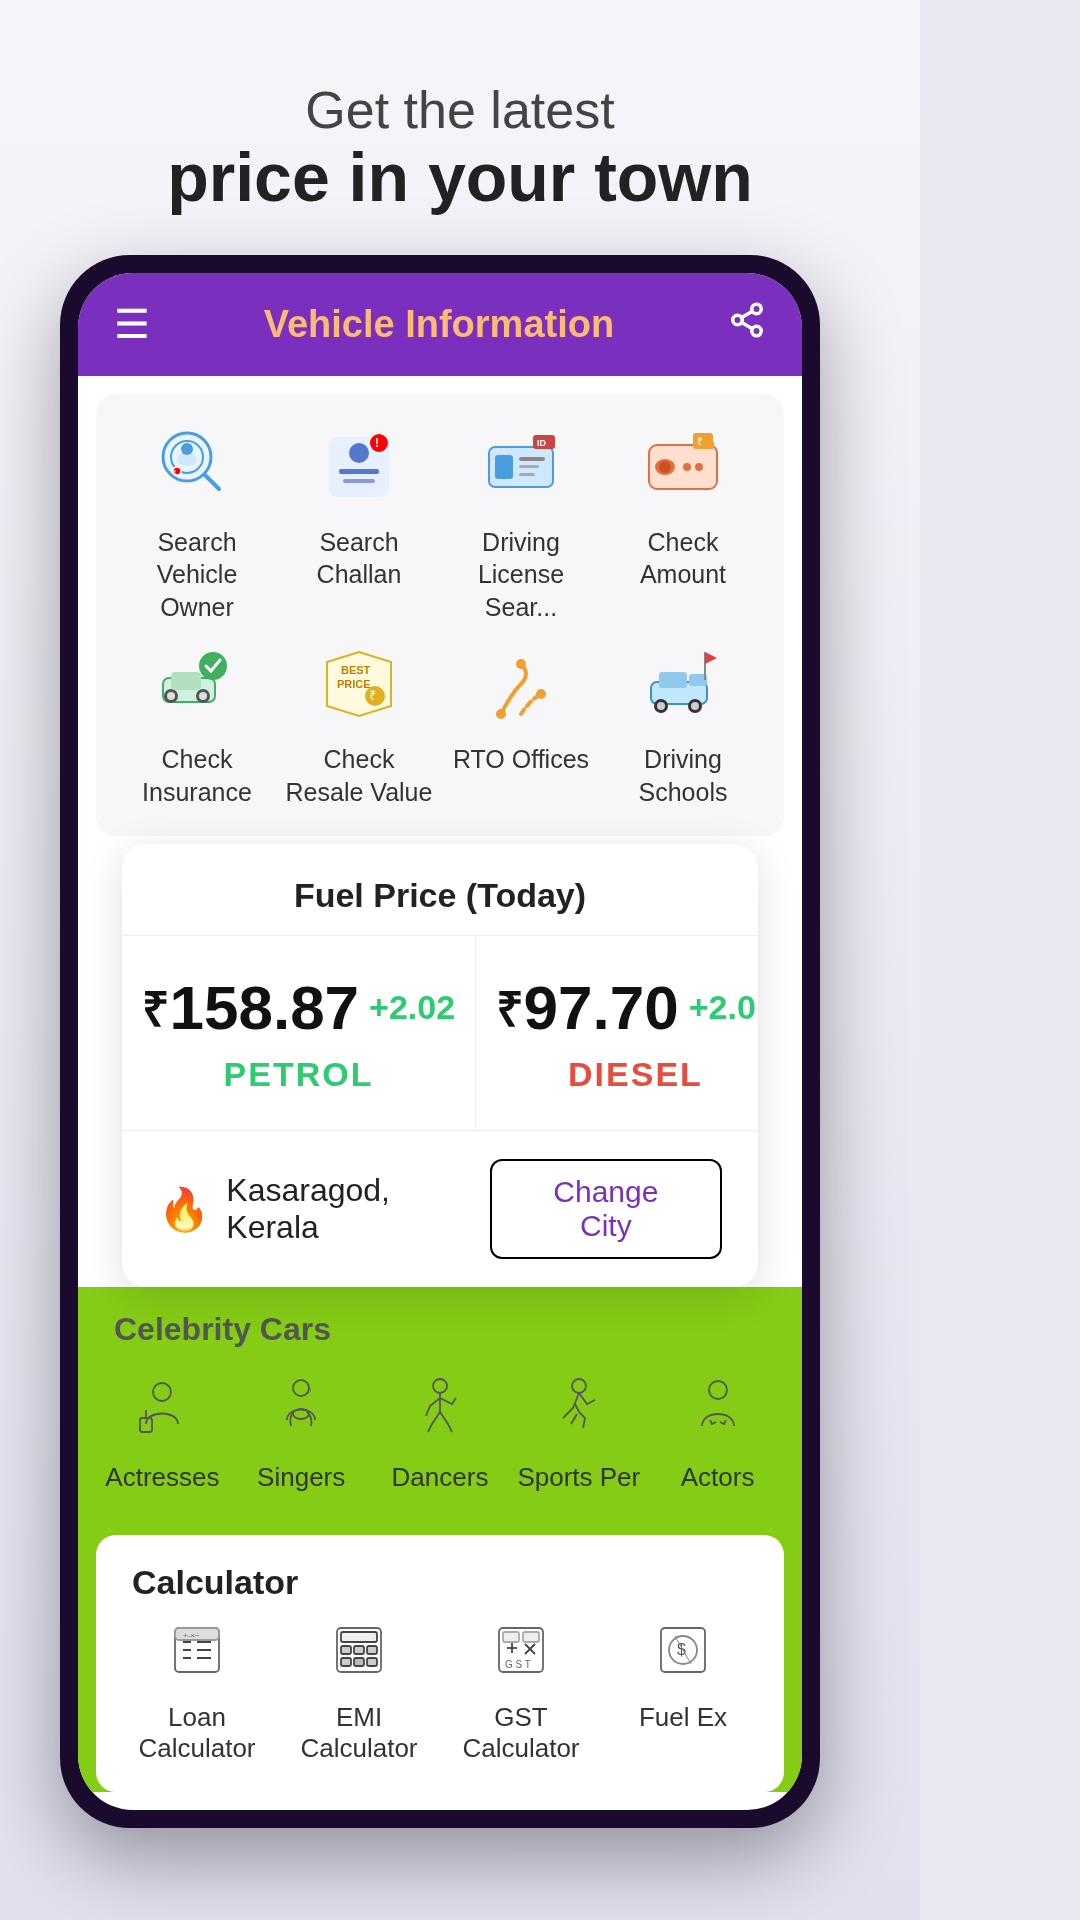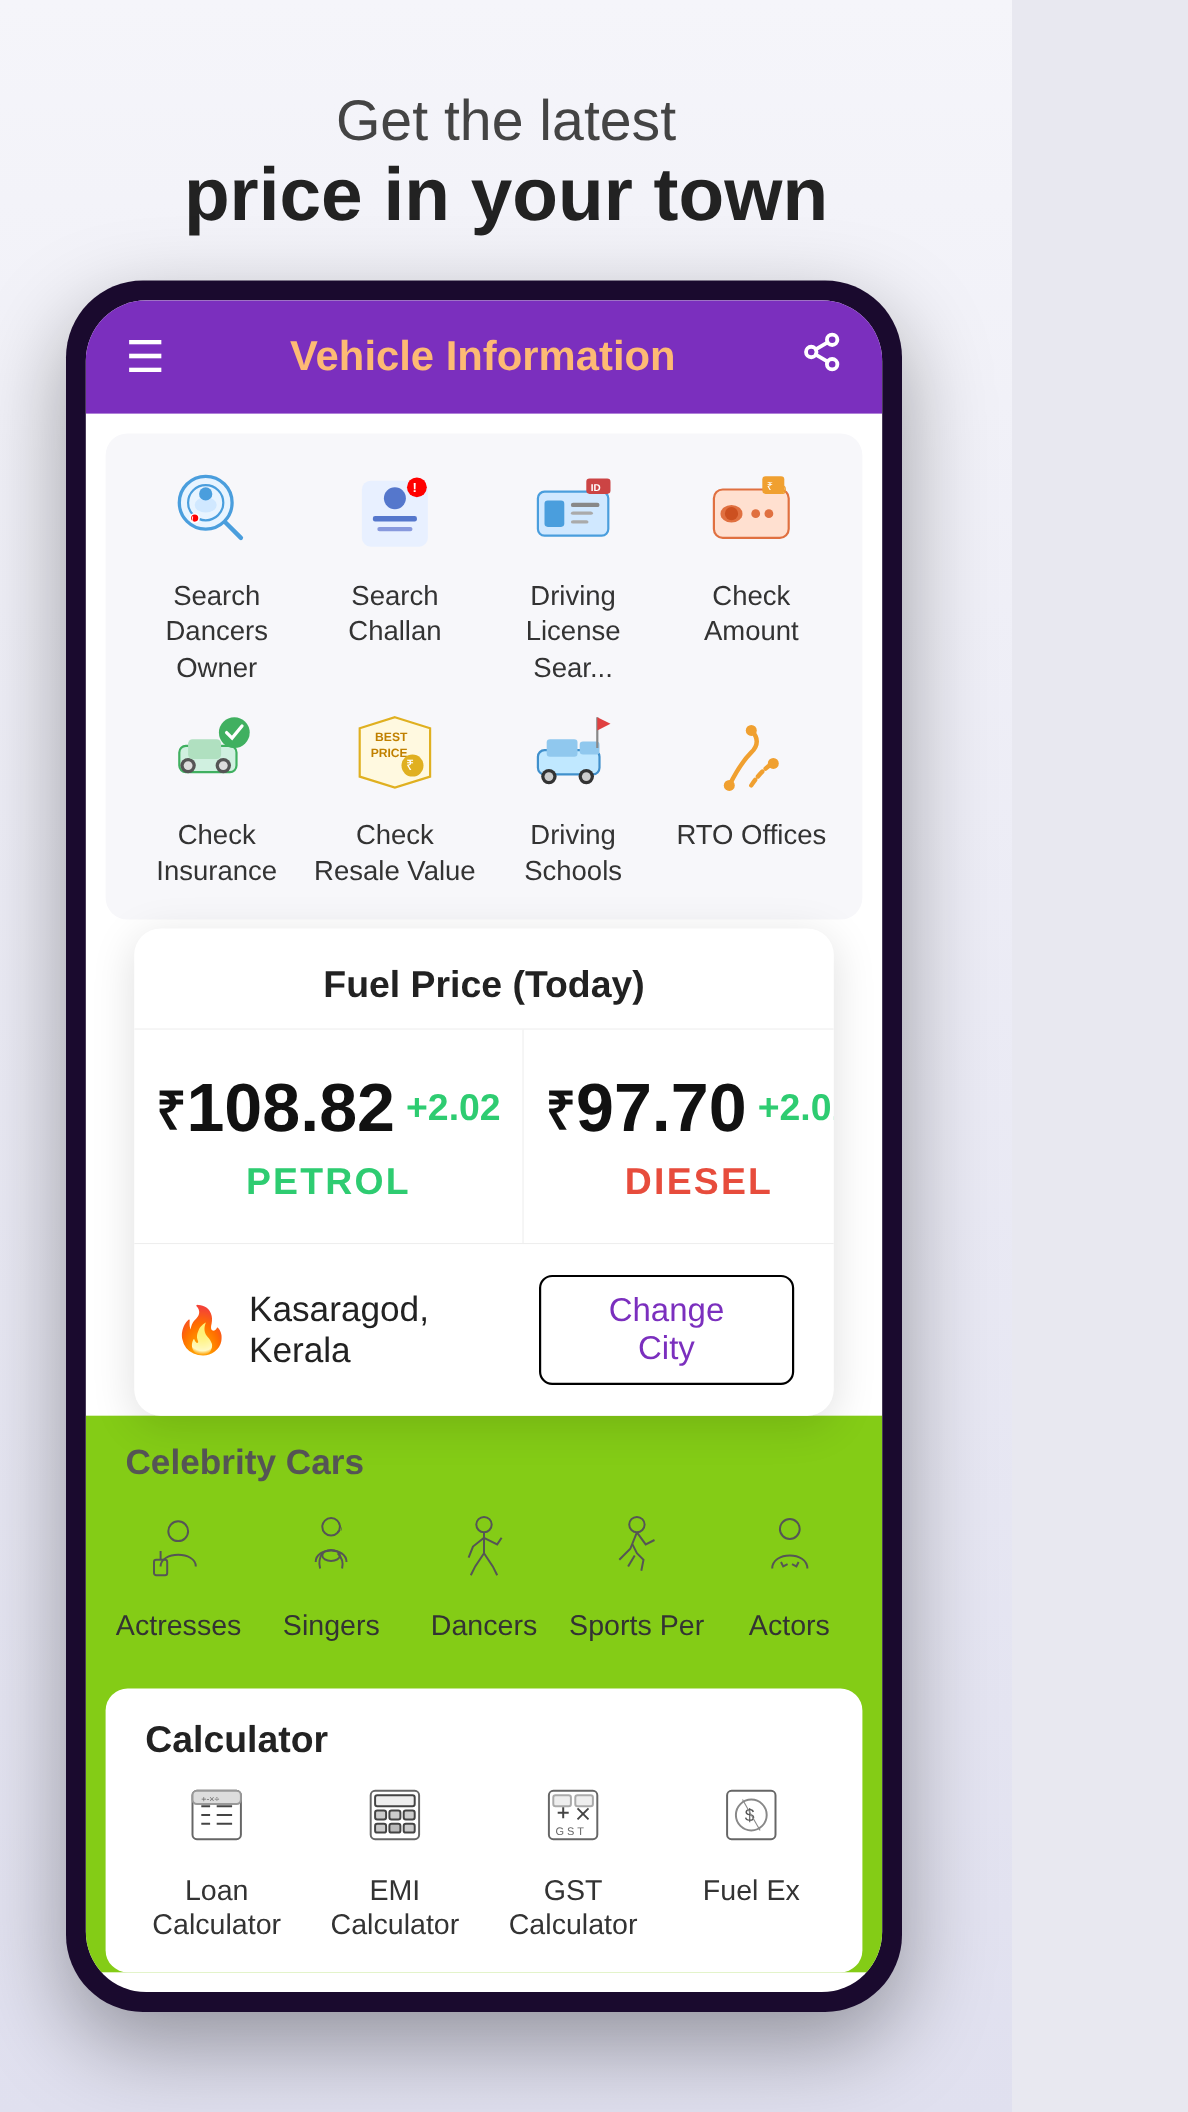--- a/index.html
+++ b/index.html
@@ -336,21 +336,21 @@
                 <svg width="80" height="80" viewBox="0 0 80 80">
                   <circle cx="30" cy="30" r="24" fill="#e8f4ff" stroke="#4a9edd" stroke-width="3"></circle>
                   <circle cx="30" cy="30" r="16" fill="none" stroke="#4a9edd" stroke-width="2"></circle>
                   <path d="M48 48 L62 62" stroke="#4a9edd" stroke-width="4" stroke-linecap="round"></path>
                   <ellipse cx="30" cy="32" rx="10" ry="7" fill="#d0e8ff"></ellipse>
                   <circle cx="30" cy="22" r="6" fill="#4a9edd"></circle>
                   <circle cx="20" cy="44" r="4" fill="red" stroke="white" stroke-width="1.5"></circle>
                   <text x="17" y="47" font-size="6" fill="white" font-weight="bold">!</text>
                 </svg>
               </div>
-              <span class="grid-label">Search Dancers Owner</span>
+              <span class="grid-label">Search Vehicle Owner</span>
             </div>
 
             <div class="grid-item">
               <div class="grid-icon">
                 <svg width="80" height="80" viewBox="0 0 80 80">
                   <rect x="10" y="10" width="60" height="60" rx="8" fill="#e8f0ff"></rect>
                   <circle cx="40" cy="26" r="10" fill="#5577cc"></circle>
                   <rect x="20" y="42" width="40" height="5" rx="2" fill="#5577cc"></rect>
                   <rect x="24" y="52" width="32" height="4" rx="2" fill="#8899dd"></rect>
                   <circle cx="60" cy="16" r="9" fill="red"></circle>
@@ -420,61 +420,61 @@
                   <circle cx="56" cy="52" r="10" fill="#e0b020"></circle>
                   <text x="50" y="56" font-size="13" fill="white">₹</text>
                 </svg>
               </div>
               <span class="grid-label">Check Resale Value</span>
             </div>
 
             <div class="grid-item">
               <div class="grid-icon">
                 <svg width="80" height="80" viewBox="0 0 80 80">
+
+                  <path d="M20 70 Q30 50 40 40 Q50 30 40 20" stroke="#f0a030" stroke-width="4" fill="none" stroke-linecap="round"></path>
+                  <path d="M40 70 Q50 55 60 50" stroke="#f0a030" stroke-width="4" fill="none" stroke-linecap="round" stroke-dasharray="6,4"></path>
+                  <circle cx="20" cy="70" r="5" fill="#f0a030"></circle>
+                  <circle cx="40" cy="20" r="5" fill="#f0a030"></circle>
+                  <circle cx="60" cy="50" r="5" fill="#f0a030"></circle>
+                </svg>
+              </div>
+              <span class="grid-label">RTO Offices</span>
+            </div>
+
+            <div class="grid-item">
+              <div class="grid-icon">
+                <svg width="80" height="80" viewBox="0 0 80 80">
                   <rect x="8" y="38" width="56" height="22" rx="6" fill="#c0e8ff" stroke="#4090cc" stroke-width="2"></rect>
                   <circle cx="18" cy="62" r="7" fill="#333"></circle>
                   <circle cx="52" cy="62" r="7" fill="#333"></circle>
                   <circle cx="18" cy="62" r="4" fill="#ccc"></circle>
                   <circle cx="52" cy="62" r="4" fill="#ccc"></circle>
                   <rect x="16" y="28" width="28" height="16" rx="3" fill="#90c8ee"></rect>
                   <rect x="46" y="30" width="18" height="12" rx="3" fill="#90c8ee"></rect>
 
                   <line x1="62" y1="8" x2="62" y2="36" stroke="#888" stroke-width="2"></line>
                   <polygon points="62,8 74,14 62,20" fill="#e04040"></polygon>
                 </svg>
               </div>
               <span class="grid-label">Driving Schools</span>
             </div>
 
-            <div class="grid-item">
-              <div class="grid-icon">
-                <svg width="80" height="80" viewBox="0 0 80 80">
-
-                  <path d="M20 70 Q30 50 40 40 Q50 30 40 20" stroke="#f0a030" stroke-width="4" fill="none" stroke-linecap="round"></path>
-                  <path d="M40 70 Q50 55 60 50" stroke="#f0a030" stroke-width="4" fill="none" stroke-linecap="round" stroke-dasharray="6,4"></path>
-                  <circle cx="20" cy="70" r="5" fill="#f0a030"></circle>
-                  <circle cx="40" cy="20" r="5" fill="#f0a030"></circle>
-                  <circle cx="60" cy="50" r="5" fill="#f0a030"></circle>
-                </svg>
-              </div>
-              <span class="grid-label">RTO Offices</span>
-            </div>
-
           </div>
         </div>
 
         <div style="position:relative; z-index:10; margin: -10px 14px 0 14px;">
           <div class="fuel-card">
             <div class="fuel-title">Fuel Price (Today)</div>
             <div class="fuel-prices">
 
               <div class="fuel-col">
                 <div class="fuel-change-row">
                   <span class="fuel-rupee">₹ </span>
-                  <span class="fuel-amount">108.82</span>
+                  <span class="fuel-amount">158.87</span>
                   <span class="fuel-change-positive">+2.02</span>
                 </div>
                 <div class="fuel-type-petrol">PETROL</div>
               </div>
 
               <div class="fuel-col">
                 <div class="fuel-change-row">
                   <span class="fuel-rupee">₹ </span>
                   <span class="fuel-amount">97.70</span>
                   <span class="fuel-change-positive">+2.01</span>

